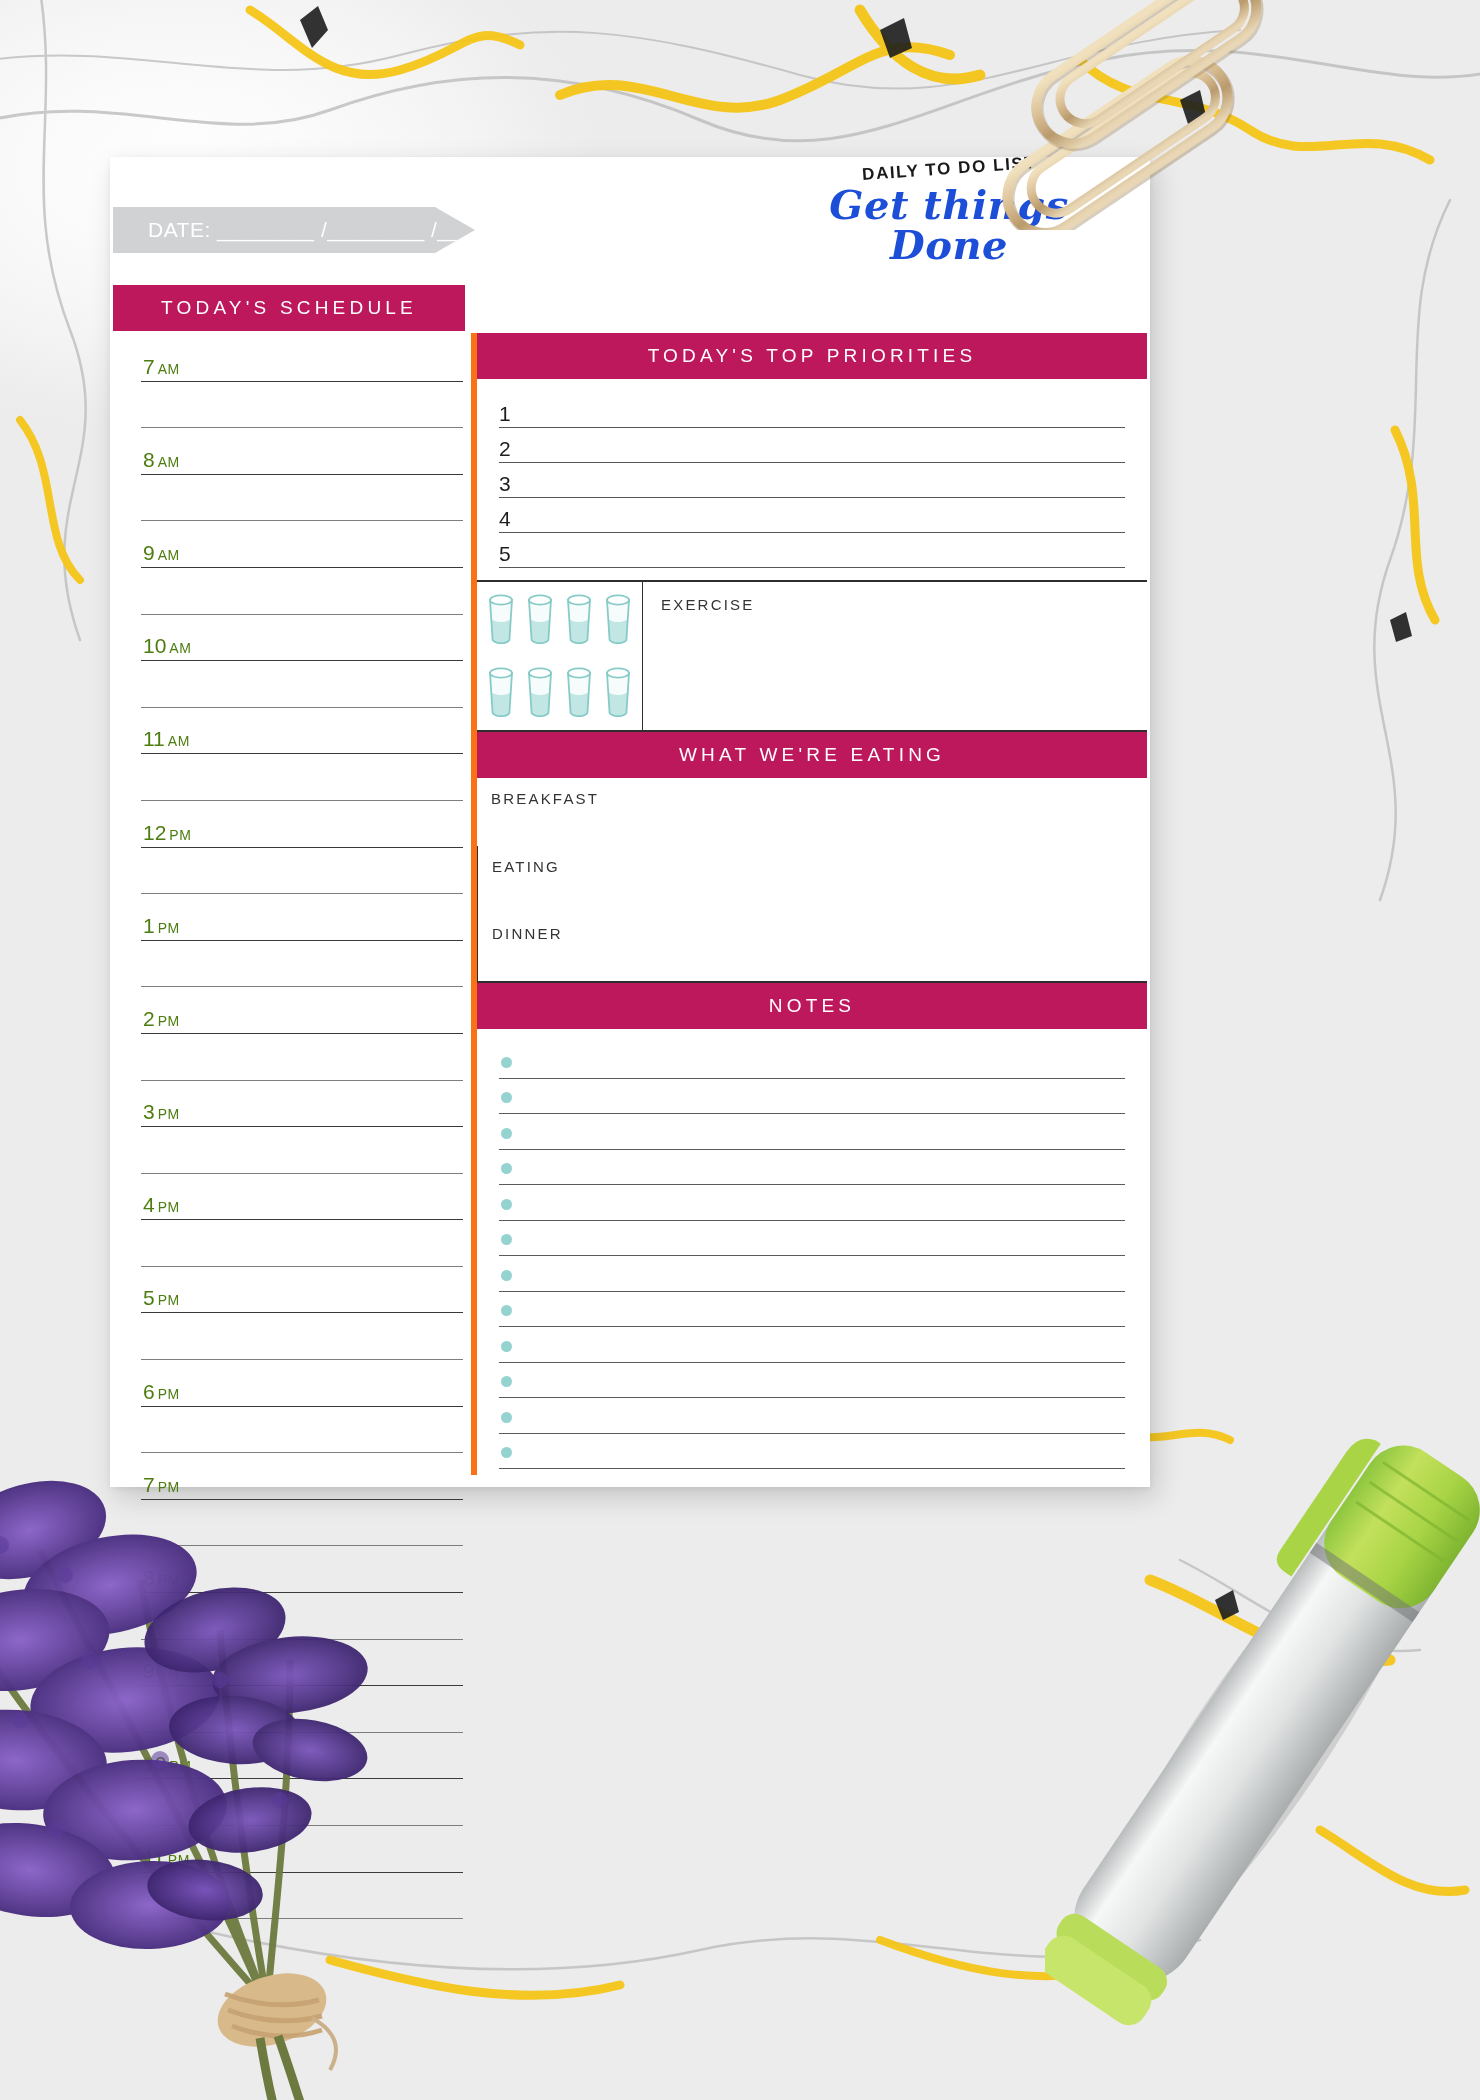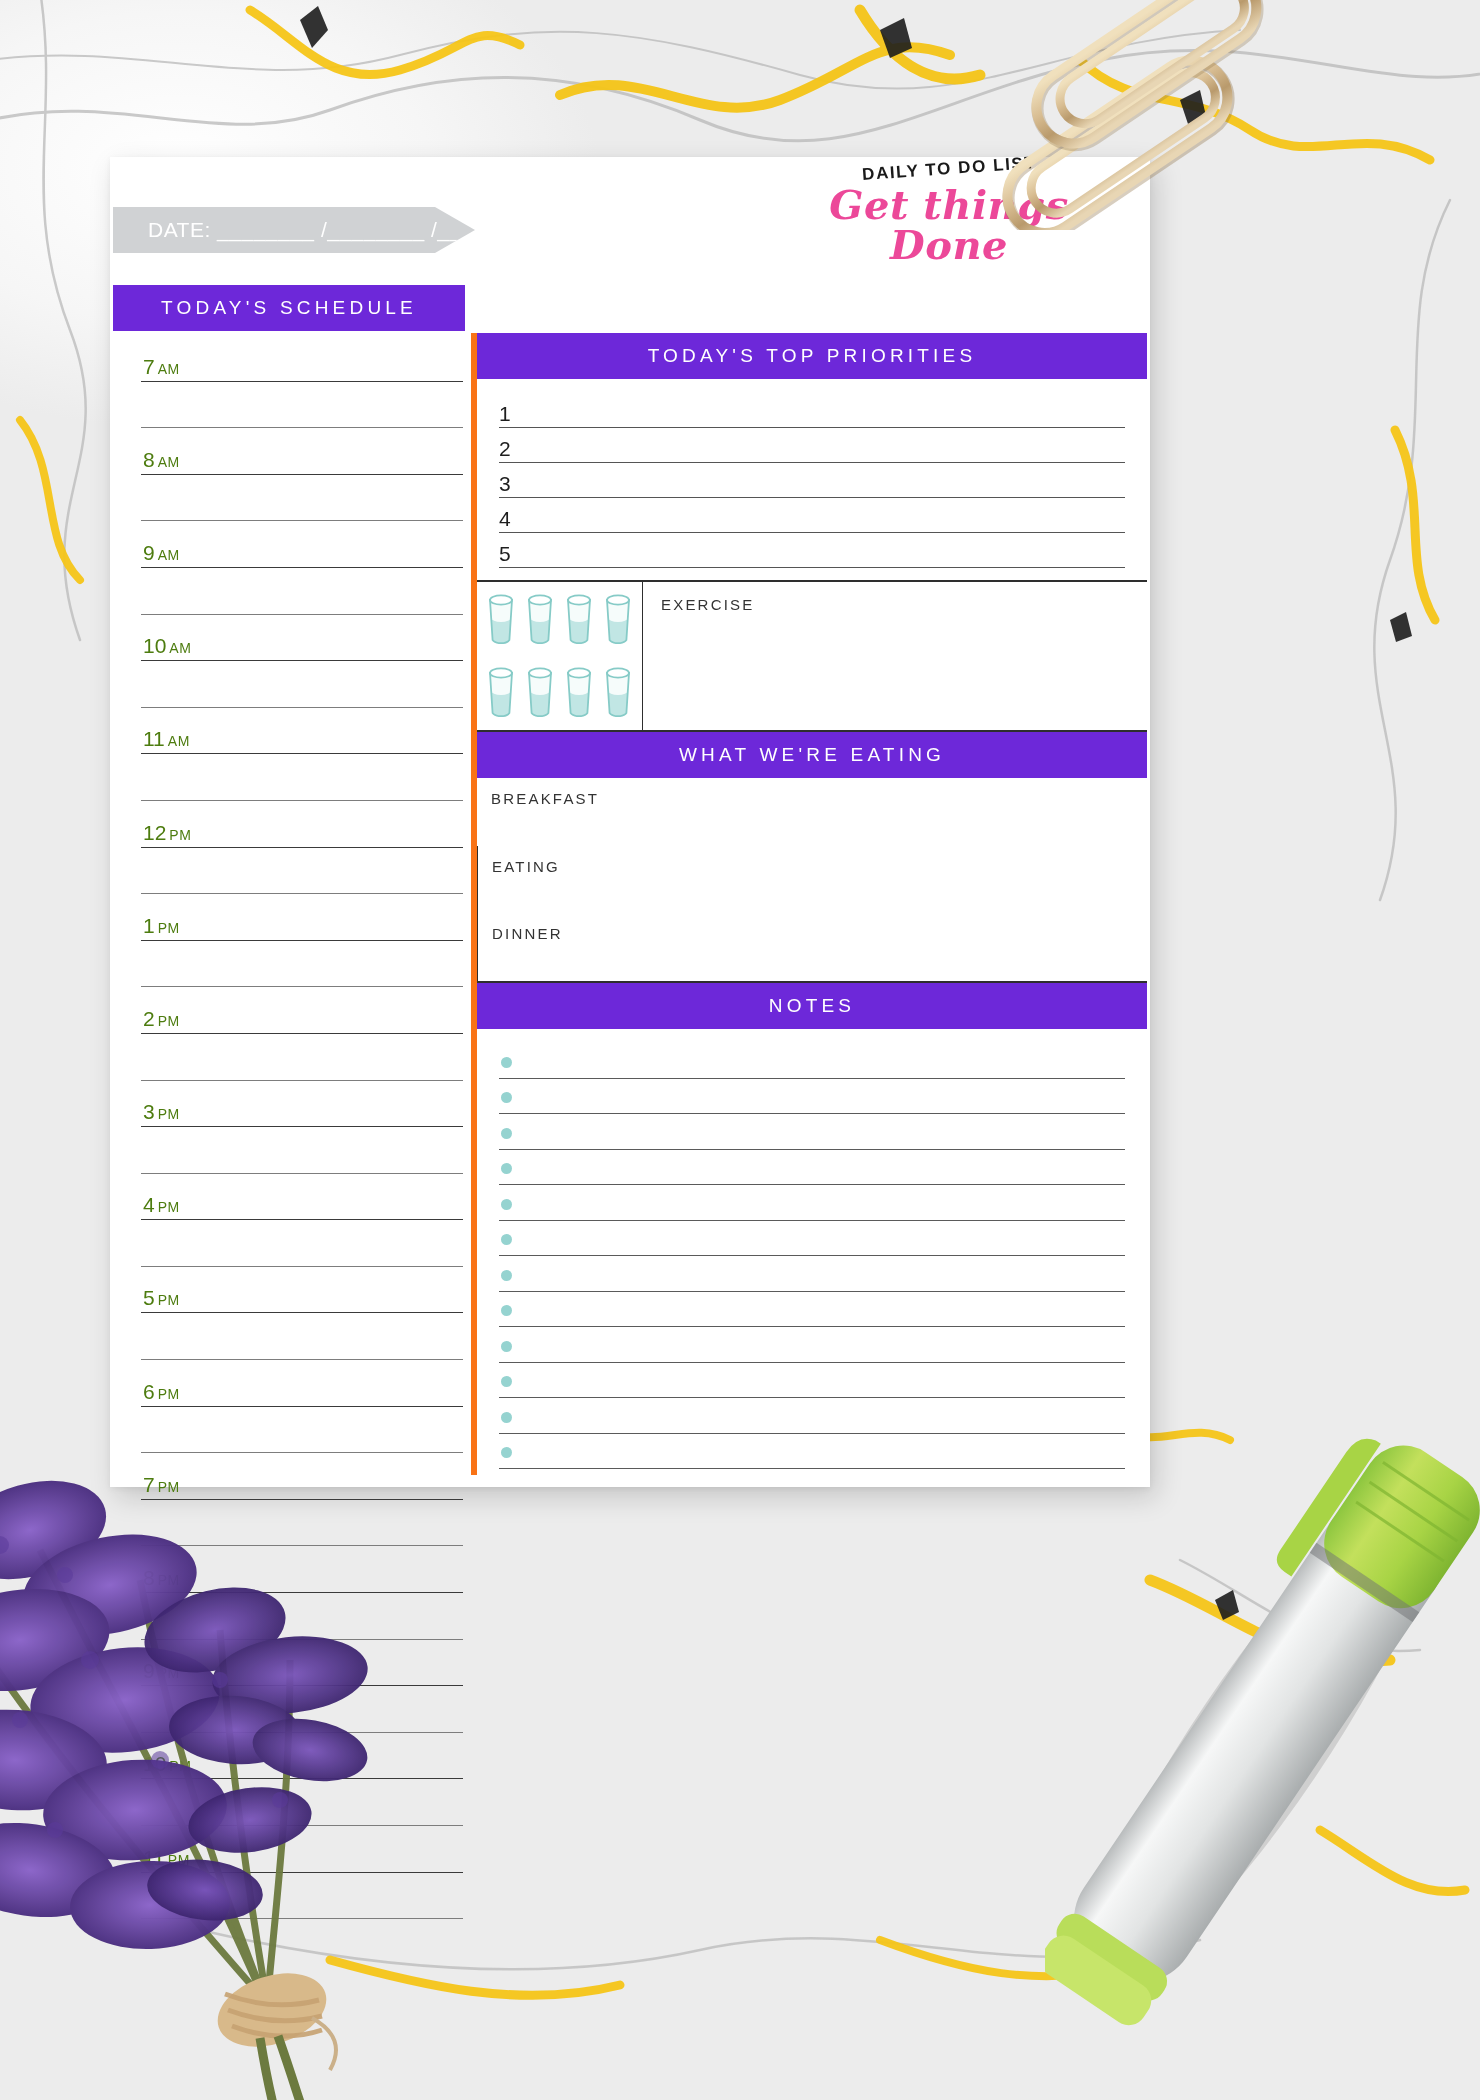--- a/index.html
+++ b/index.html
@@ -70,38 +70,38 @@
     transform: rotate(-4deg);
     display: inline-block;
     font-family: "Liberation Sans", sans-serif;
   }
   #brand-title {
     margin-top: 6px;
     font-family: "DejaVu Serif", serif;
     font-style: italic;
     font-weight: 700;
     font-size: 40px;
-    color: #ec4899;
+    color: #1d4ed8;
     letter-spacing: 0.5px;
     line-height: 1;
   }
 
   
   #body-grid {
     position: absolute;
     left: 3px; top: 128px;
     width: 1034px;
     height: 1190px;
     display: flex;
   }
   #col-left  { width: 358px; display: flex; flex-direction: column; }
   #col-right { width: 676px; display: flex; flex-direction: column; border-left: 6px solid #f97316; margin-top: 48px; }
 
   .band {
-    background: #6d28d9;
+    background: #be185d;
     color: #ffffff;
     height: 46px;
     display: flex;
     align-items: center;
     justify-content: center;
     font-size: 19px;
     letter-spacing: 4.2px;
     font-weight: 500;
     font-family: "Liberation Sans", sans-serif;
     flex: none;

